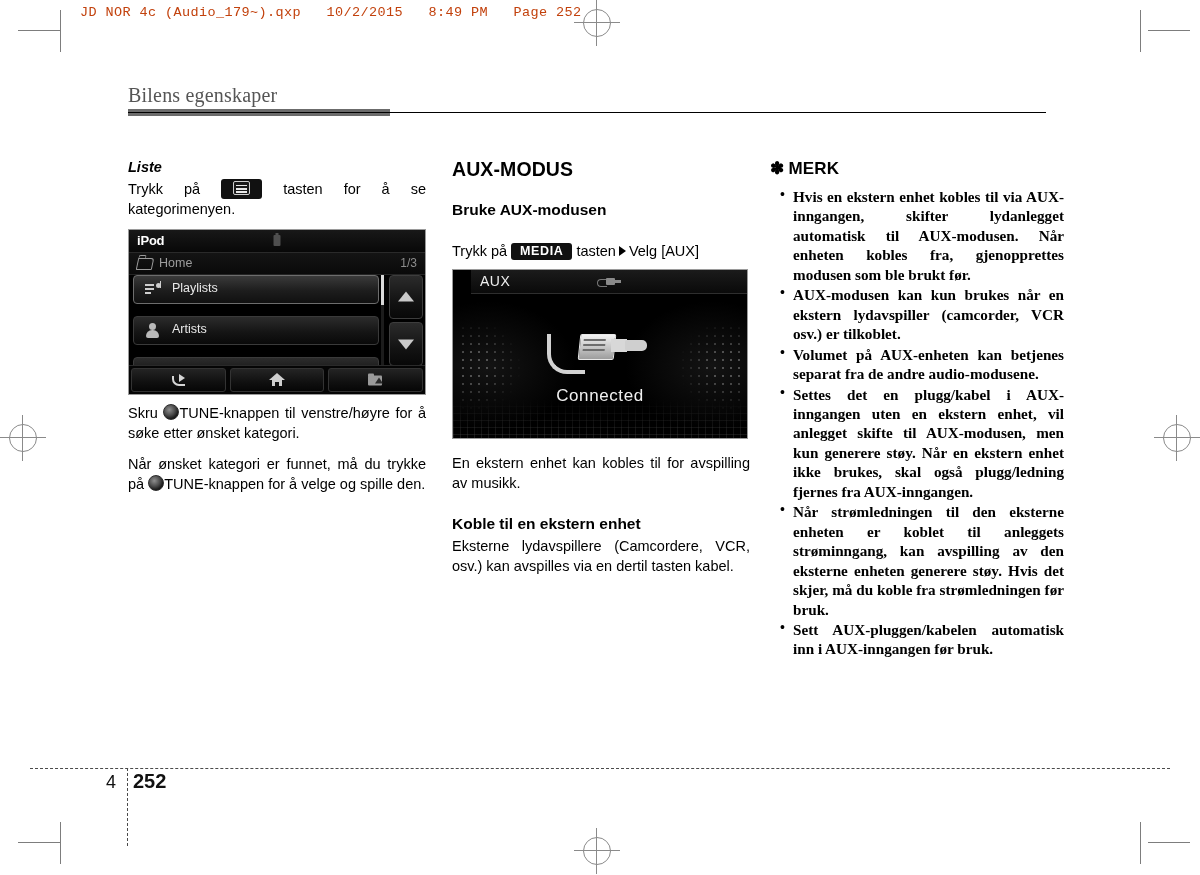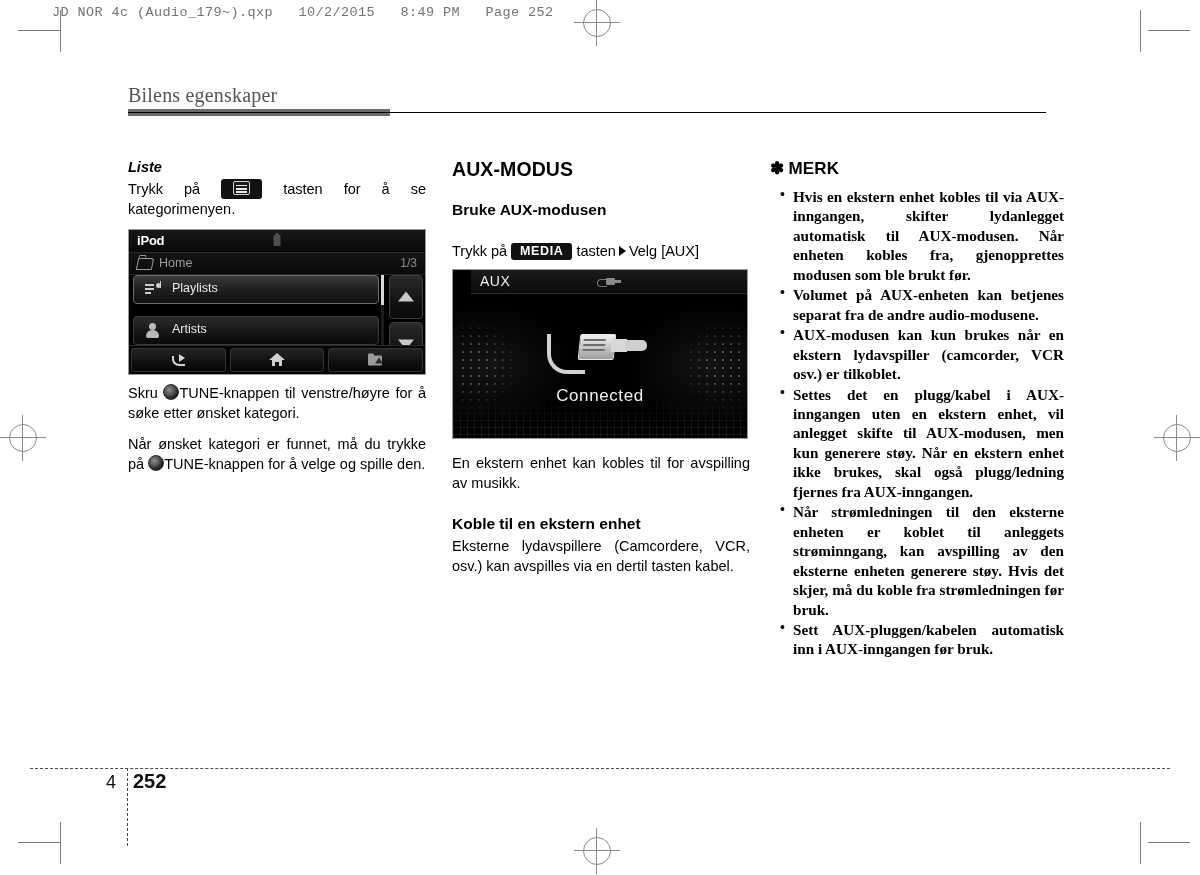--- a/index.html
+++ b/index.html
@@ -10,25 +10,25 @@
     width: 1200px; height: 875px;
     position: relative;
     font-family: "Liberation Sans", sans-serif;
     color: #000;
     overflow: hidden;
   }
 
   
   .print-header {
     position: absolute;
-    left: 52px; top: 5px;
+    left: 80px; top: 5px;
     font-family: "Liberation Mono", monospace;
     font-size: 13.5px;
     letter-spacing: 0.4px;
-    color: #737373;
+    color: #c2410c;
     white-space: pre;
   }
 
   
   .regmark { position: absolute; width: 46px; height: 46px; }
   .regmark .vline {
     position: absolute; left: 22px; top: 0; width: 1px; height: 46px; background: #8a8a8a;
   }
   .regmark .hline {
     position: absolute; top: 22px; left: 0; height: 1px; width: 46px; background: #8a8a8a;
@@ -167,21 +167,21 @@
 
   
   .device {
     width: 296px;
     border: 1px solid #9a9a9a;
     background: #000;
     position: relative;
     margin-top: 10px;
     overflow: hidden;
   }
-  .ipod-screen { height: 144px; position: relative; }
+  .ipod-screen { height: 164px; position: relative; }
   .ipod-titlebar {
     height: 22px;
     background: linear-gradient(#181818, #080808);
     position: relative;
     border-bottom: 1px solid #2a2a2a;
   }
   .ipod-title {
     position: absolute; left: 8px; top: 3px;
     color: #fff; font-size: 13px; font-weight: bold;
     letter-spacing: -0.2px;
@@ -730,22 +730,22 @@
   <p class="body-text">Eksterne lydavspillere (Camcordere, VCR, osv.) kan avspilles via en dertil tasten kabel.</p>
 
 </div>
 
 <div class="col col-right">
   <div class="merk-head">
     <span class="merk-star">✽</span><span>MERK</span>
   </div>
   <ul class="merk-list">
     <li>Hvis en ekstern enhet kobles til via AUX-inngangen, skifter lydanlegget automatisk til AUX-modusen. Når enheten kobles fra, gjenopprettes modusen som ble brukt før.</li>
+    <li>AUX-modusen kan kun brukes når en ekstern lydavspiller (camcorder, VCR osv.) er tilkoblet.</li>
     <li>Volumet på AUX-enheten kan betjenes separat fra de andre audio-modusene.</li>
-    <li>AUX-modusen kan kun brukes når en ekstern lydavspiller (camcorder, VCR osv.) er tilkoblet.</li>
     <li>Settes det en plugg/kabel i AUX-inngangen uten en ekstern enhet, vil anlegget skifte til AUX-modusen, men kun generere støy. Når en ekstern enhet ikke brukes, skal også plugg/ledning fjernes fra AUX-inngangen.</li>
     <li>Når strømledningen til den eksterne enheten er koblet til anleggets strøminngang, kan avspilling av den eksterne enheten generere støy. Hvis det skjer, må du koble fra strømledningen før bruk.</li>
     <li>Sett AUX-pluggen/kabelen automatisk inn i AUX-inngangen før bruk.</li>
   </ul>
 </div>
 
 <div class="footer-dash"></div>
 <div class="footer-vdash"></div>
 <div class="chapter-num">4</div>
 <div class="page-num">252</div>

